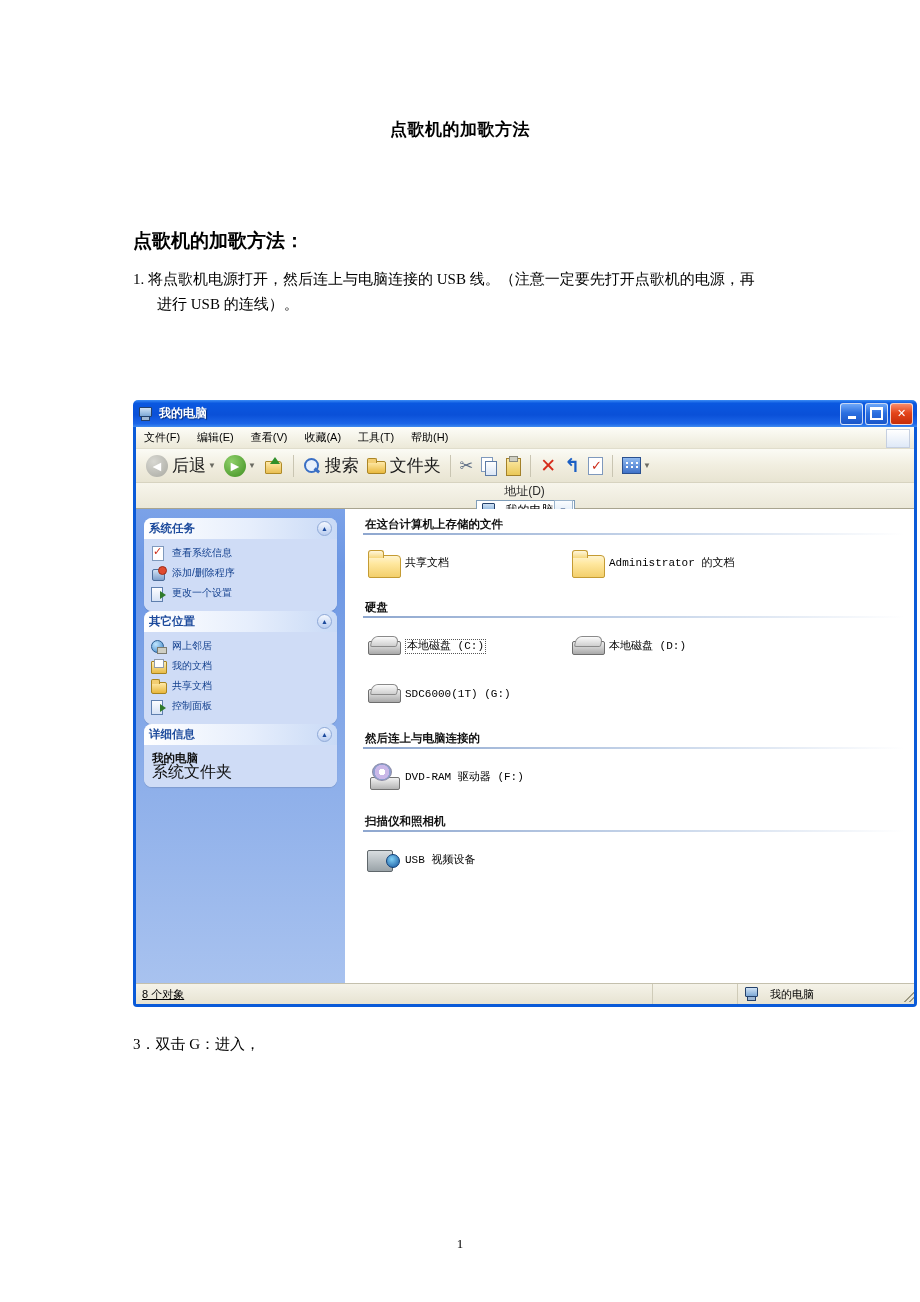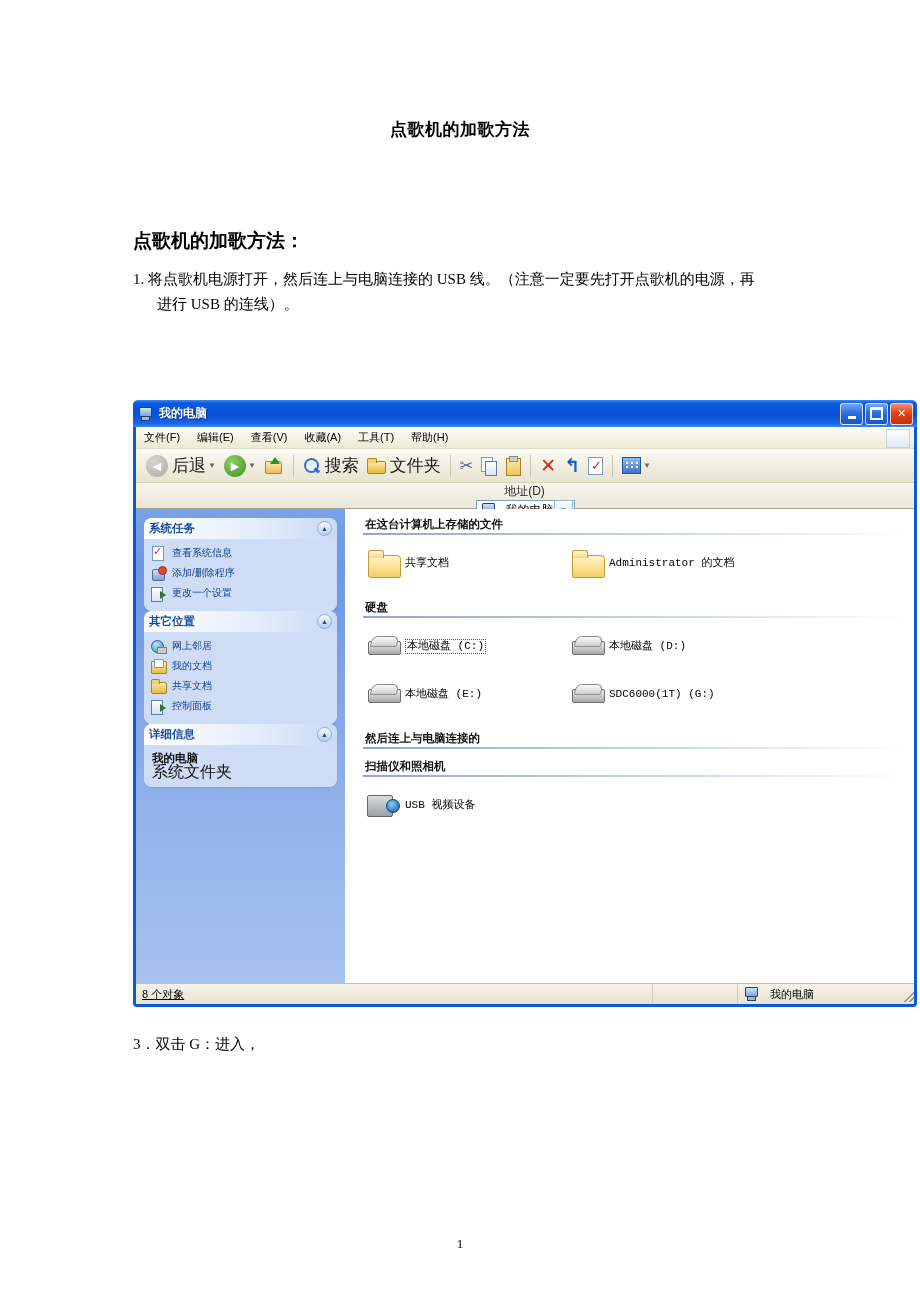--- a/index.html
+++ b/index.html
@@ -532,34 +532,36 @@
             <div class="item">
               <span class="it-ico">
                   <span class="hdd"></span>
                 </span>
               <span class="it-lbl">本地磁盘 (D:)</span>
             </div>
             <div class="item">
               <span class="it-ico">
                   <span class="hdd"></span>
                 </span>
-              <span class="it-lbl">本地磁盘 (E:)</span>
-            </div>
-            <div class="item">
-              <span class="it-ico">
-                  <span class="hdd"></span>
-                </span>
               <span class="it-lbl">SDC6000(1T) (G:)</span>
             </div>
           </div>
         </div>
 
         <div class="group">
           <div class="group-head">然后连上与电脑连接的</div>
           <div class="group-rule"></div>
+          <div class="items">
+            <div class="item">
+              <span class="it-ico">
+                  <span class="dvd"></span>
+                </span>
+              <span class="it-lbl">DVD-RAM 驱动器 (F:)</span>
+            </div>
+          </div>
         </div>
 
         <div class="group">
           <div class="group-head">扫描仪和照相机</div>
           <div class="group-rule"></div>
           <div class="items">
             <div class="item">
               <span class="it-ico">
                   <span class="cam"></span>
                 </span>

